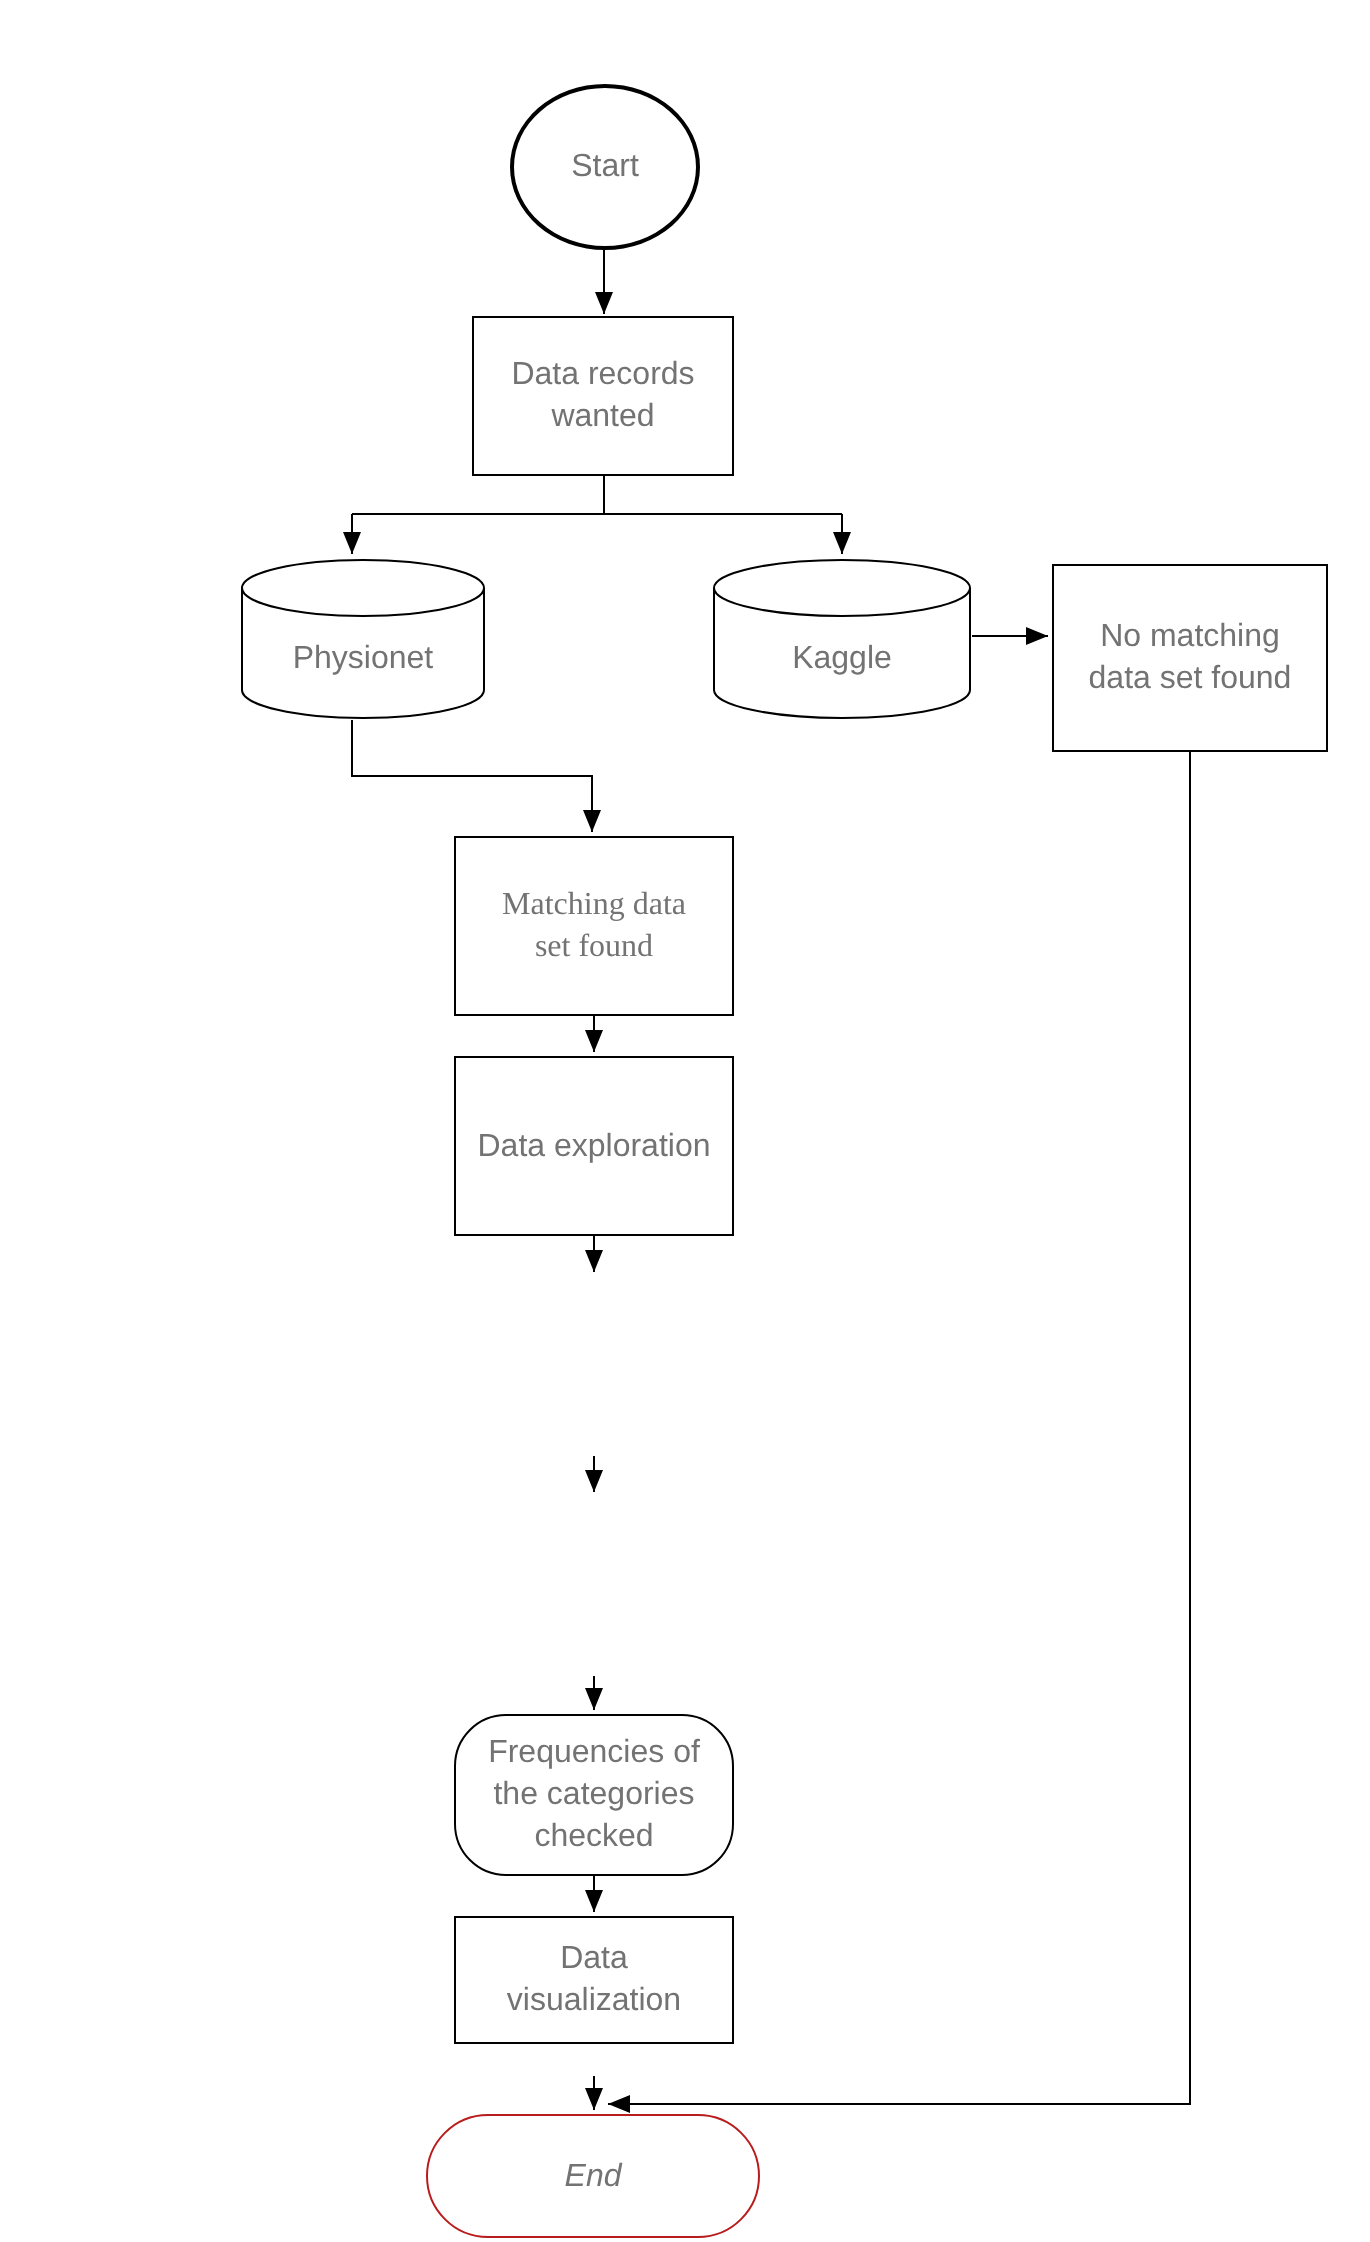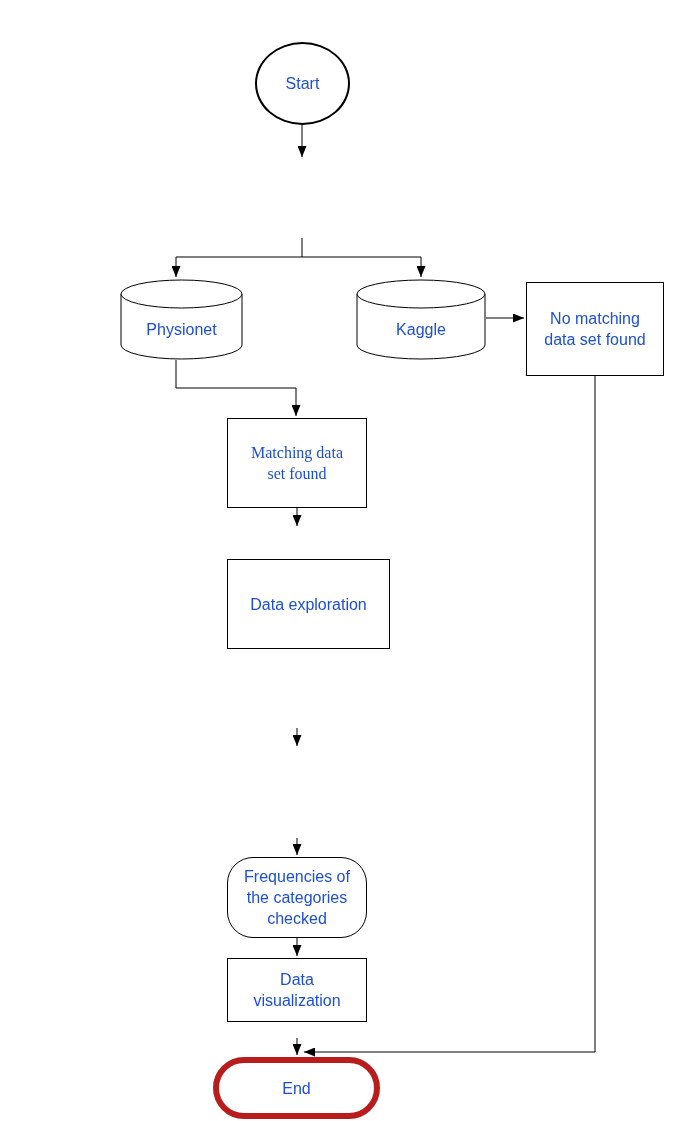--- a/index.html
+++ b/index.html
@@ -2,21 +2,21 @@
 <html><head>
 <meta charset="utf-8">
 <style>
   html, body { margin: 0; padding: 0; background: #ffffff; }
   .canvas {
     position: relative;
     width: 685px;
     height: 1121px;
     background: #ffffff;
     font-family: "Liberation Sans", sans-serif;
-    color: #1d4ed8;
+    color: #737373;
     overflow: hidden;
   }
   .connectors {
     position: absolute;
     left: 0; top: 0;
     width: 685px; height: 1121px;
     pointer-events: none;
   }
   .node {
     position: absolute;
@@ -29,41 +29,42 @@
     line-height: 21px;
     background: #ffffff;
   }
   .node-label { white-space: pre-line; }
   .process { border: 1px solid #000000; }
   .terminator-start {
     border: 2px solid #000000;
     border-radius: 50%;
   }
   .terminator-end {
-    border: 6px solid #b91c1c;
+    border: 1px solid #b91c1c;
     border-radius: 31px;
+    font-style: italic;
   }
   .database {
     background: transparent;
     border: none;
   }
   .database svg { position: absolute; left: 0; top: 0; }
   .database .node-label {
     position: relative;
     padding-top: 20px;
   }
 
   
   #node-start         { left: 255px; top: 42px;  width: 95px;  height: 83px; }
   #node-data-records  { left: 236px; top: 158px; width: 131px; height: 80px; }
   #node-physionet     { left: 120px; top: 279px; width: 123px; height: 81px; }
   #node-kaggle        { left: 356px; top: 279px; width: 130px; height: 81px; }
   #node-no-match      { left: 526px; top: 282px; width: 138px; height: 94px; }
   #node-matching      { left: 227px; top: 418px; width: 140px; height: 90px; font-family: Liberation Serif, serif; }
-  #node-exploration   { left: 227px; top: 528px; width: 163px; height: 90px; margin-top: 31px; }
+  #node-exploration   { left: 227px; top: 528px; width: 140px; height: 90px; }
   #node-cleansed      { left: 227px; top: 638px; width: 140px; height: 90px; }
   #node-categories    { left: 227px; top: 748px; width: 140px; height: 90px; }
   #node-frequencies   { left: 227px; top: 857px; width: 140px; height: 81px; border-radius: 26px; }
   #node-visualization { left: 227px; top: 958px; width: 140px; height: 64px; }
   #node-end           { left: 213px; top: 1057px; width: 167px; height: 62px; }
 </style>
 </head>
 <body>
 
 <div class="canvas">
@@ -93,20 +94,24 @@
     <line x1="297" y1="728" x2="297" y2="746" marker-end="url(#arr)"></line>
     <line x1="297" y1="838" x2="297" y2="855" marker-end="url(#arr)"></line>
     <line x1="297" y1="938" x2="297" y2="956" marker-end="url(#arr)"></line>
     <line x1="297" y1="1038" x2="297" y2="1055" marker-end="url(#arr)"></line>
   </svg>
 
   <div id="node-start" class="node terminator-start">
     <span class="node-label">Start</span>
   </div>
 
+  <div id="node-data-records" class="node process">
+    <span class="node-label">Data records
+wanted</span>
+  </div>
 
   <div id="node-physionet" class="node database">
     <svg width="123" height="81" viewBox="0 0 123 81">
       <path d="M1,15 L1,66 A60.5,14 0 0 0 122,66 L122,15" fill="#ffffff" stroke="#000000"></path>
       <ellipse cx="61.5" cy="15" rx="60.5" ry="14" fill="#ffffff" stroke="#000000"></ellipse>
     </svg>
     <span class="node-label">Physionet</span>
   </div>
 
   <div id="node-kaggle" class="node database">

